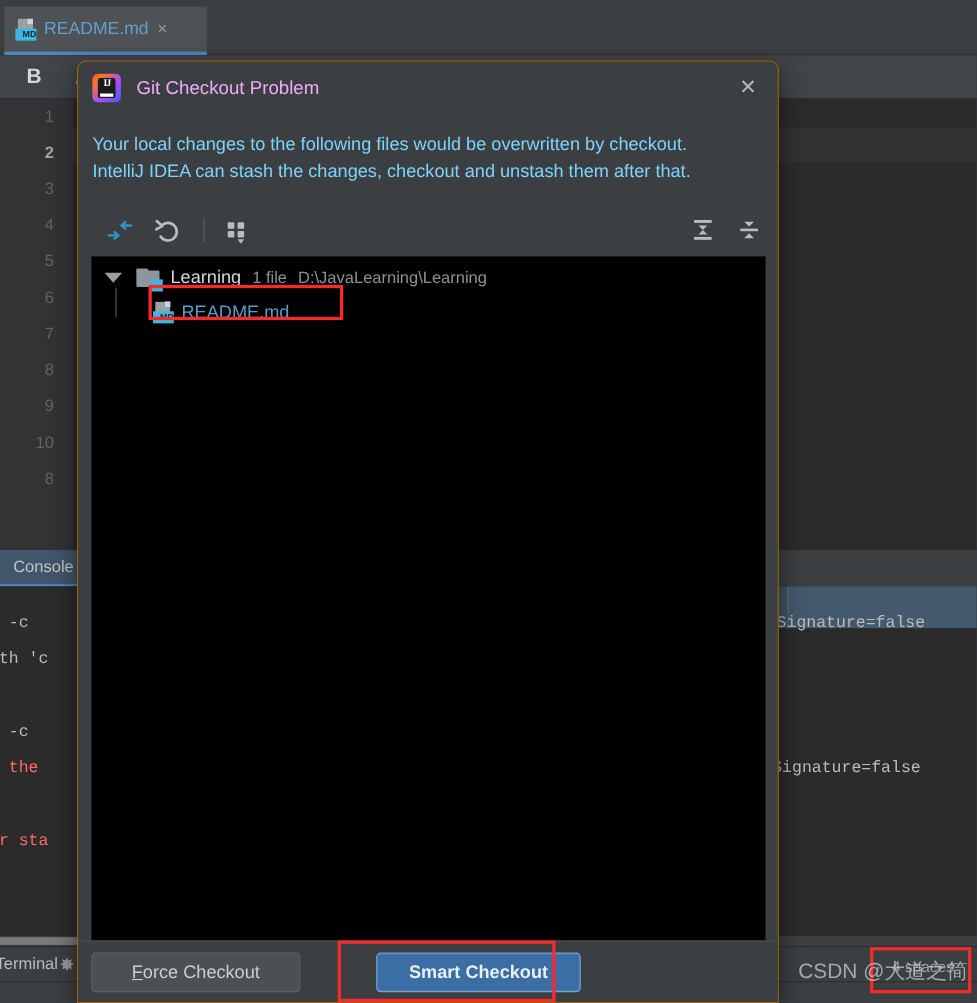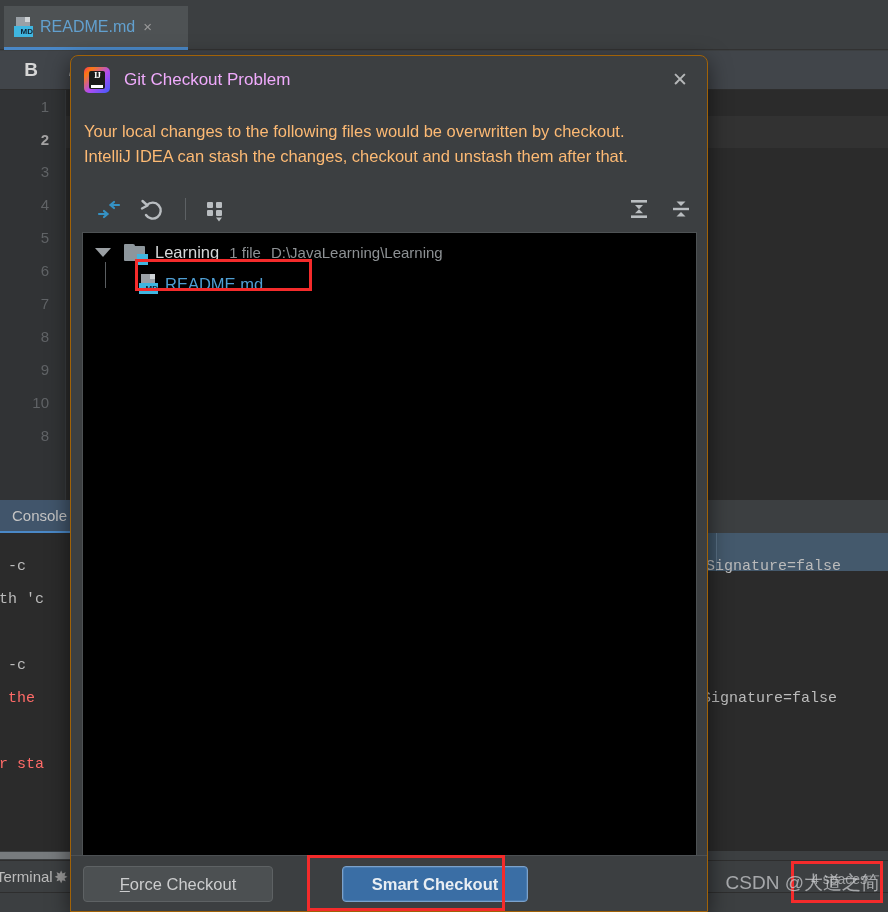--- a/index.html
+++ b/index.html
@@ -168,21 +168,21 @@
   }
   .dlg-title {
     margin-left: 14px; color: #f0abfc; font-size: 17px;
   }
   .dlg-close {
     position: absolute; right: 14px; top: 11px; width: 26px; height: 26px;
     color: #b5b7b8; font-size: 19px; text-align: center; line-height: 26px;
   }
   .dlg-msg {
     position: absolute; left: 13px; top: 63px; width: 600px;
-    color: #fdba74; font-size: 16.5px; line-height: 25px;
+    color: #7dd3fc; font-size: 16.5px; line-height: 25px;
   }
   .dlg-toolbar {
     position: absolute; left: 10px; top: 133px; width: 618px; height: 40px;
   }
   .tb-btn {
     position: absolute; top: 4px; width: 32px; height: 32px;
   }
   .tb-sep {
     position: absolute; top: 9px; width: 1px; height: 22px; background: #5d6164;
   }

